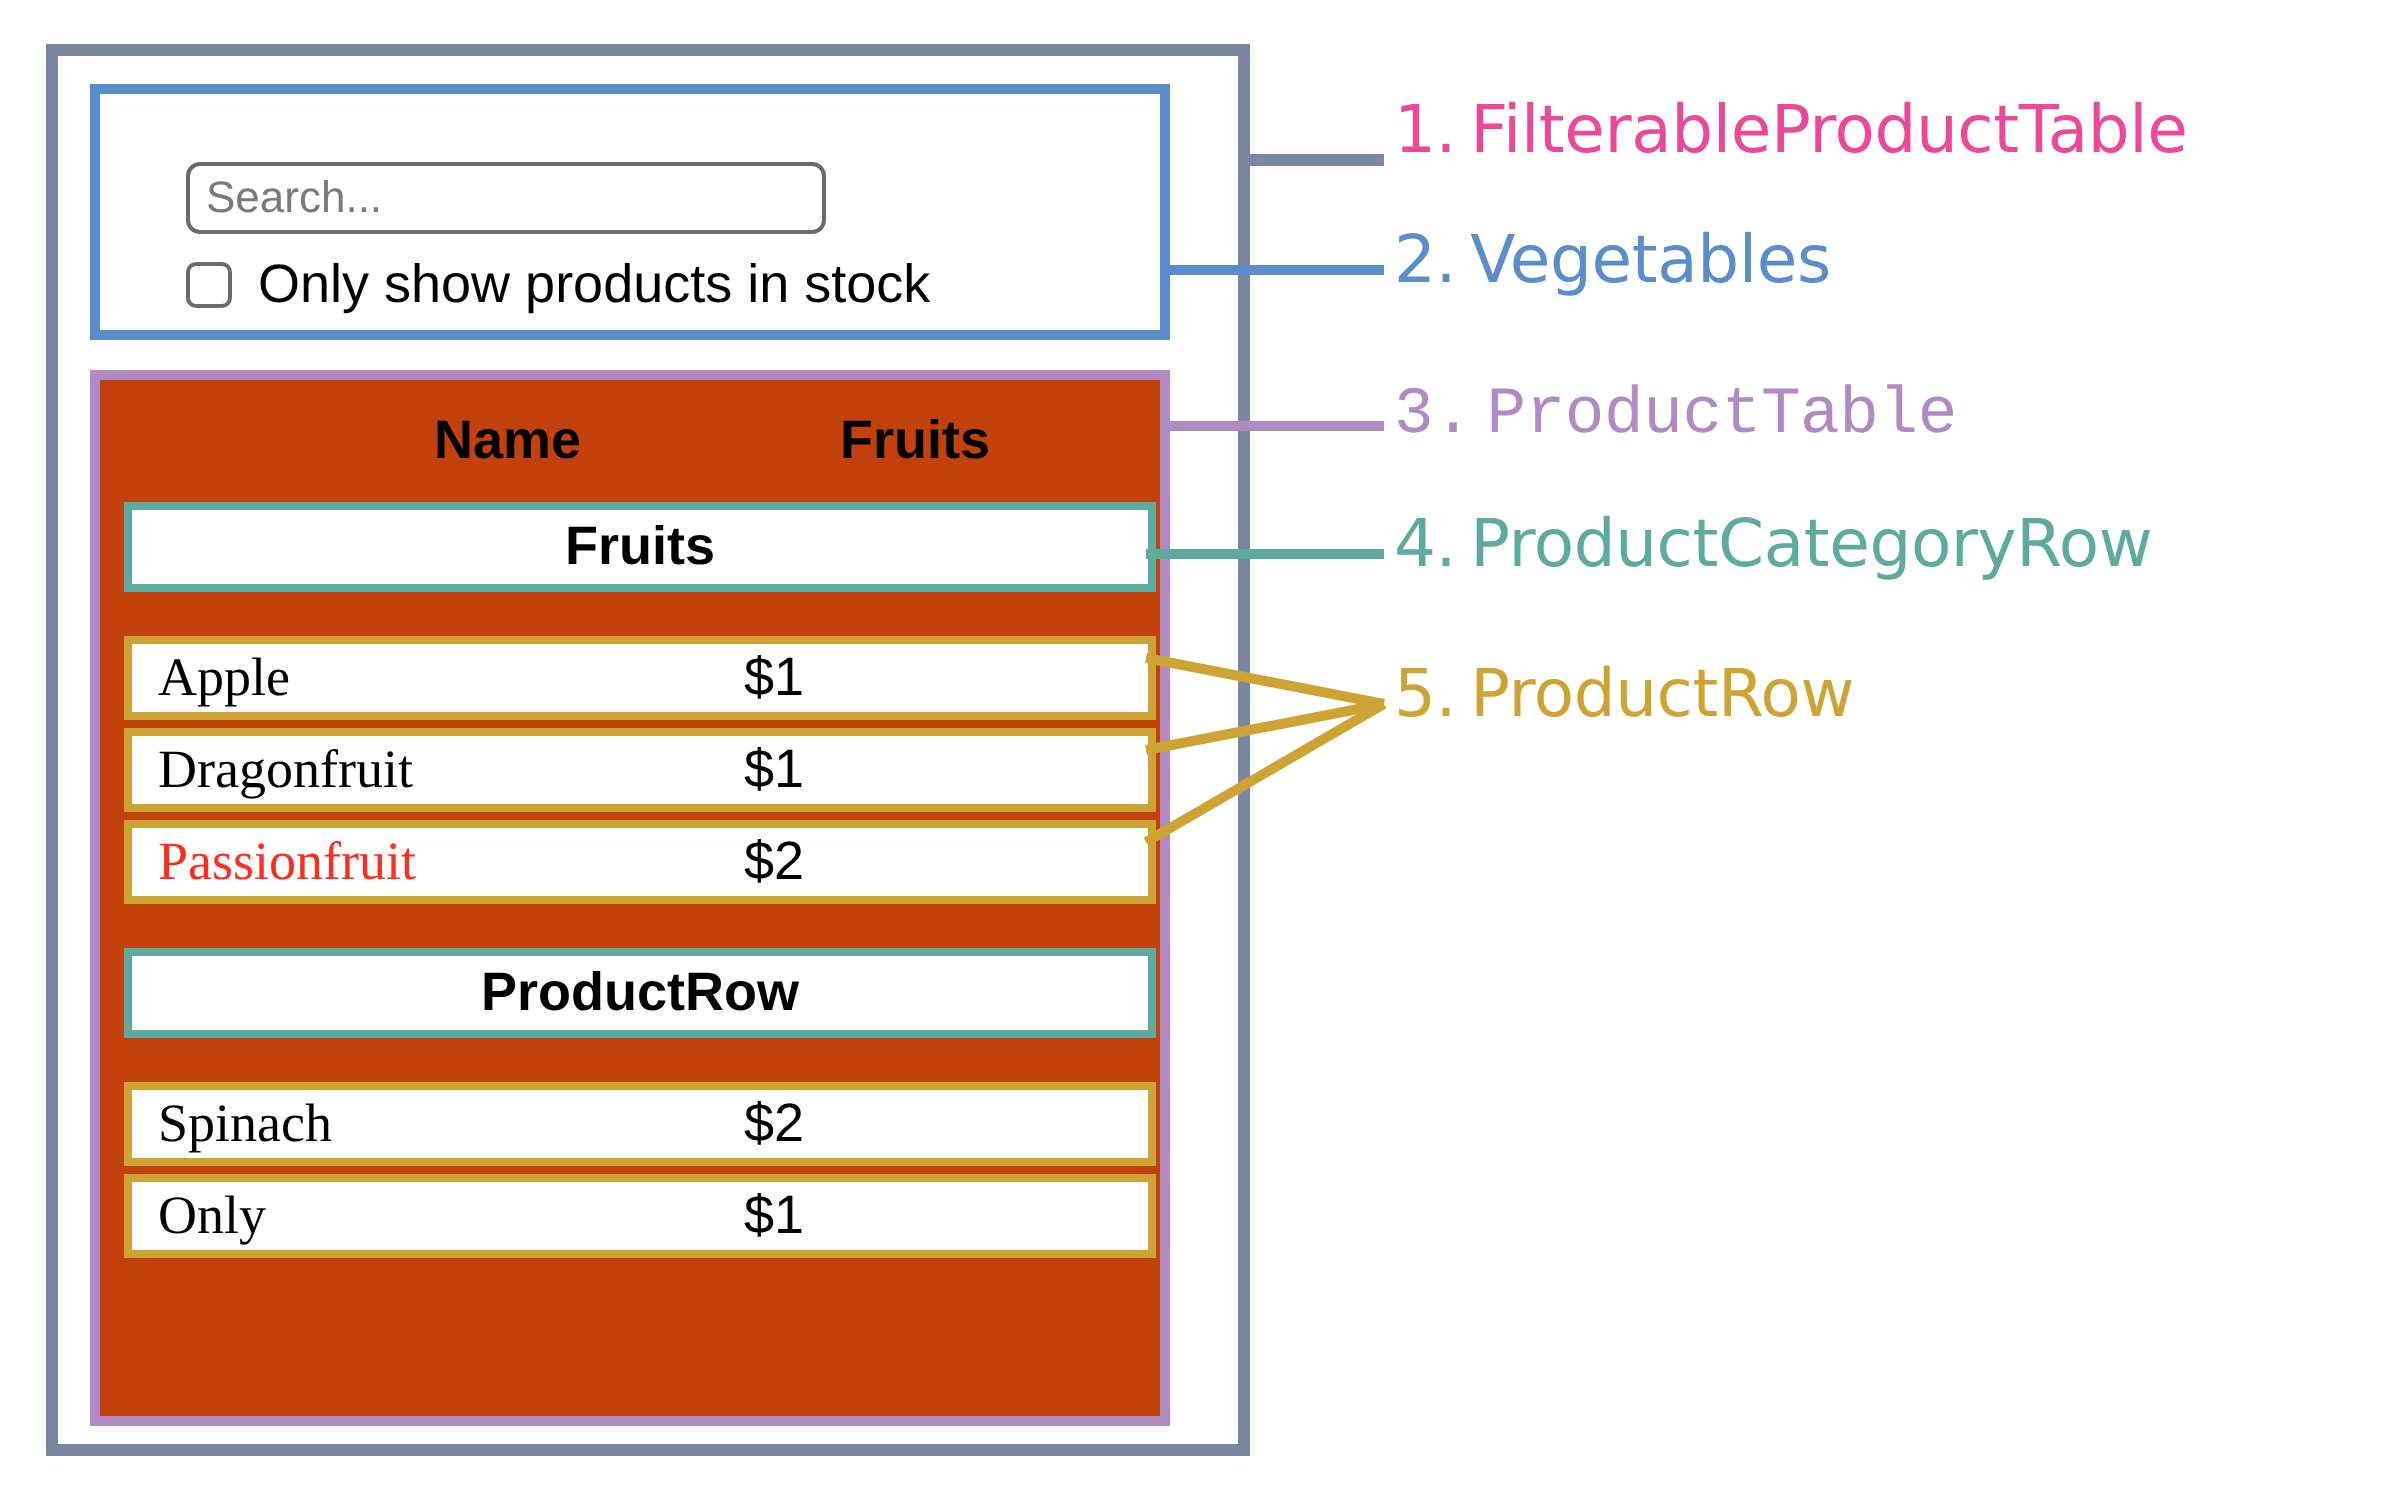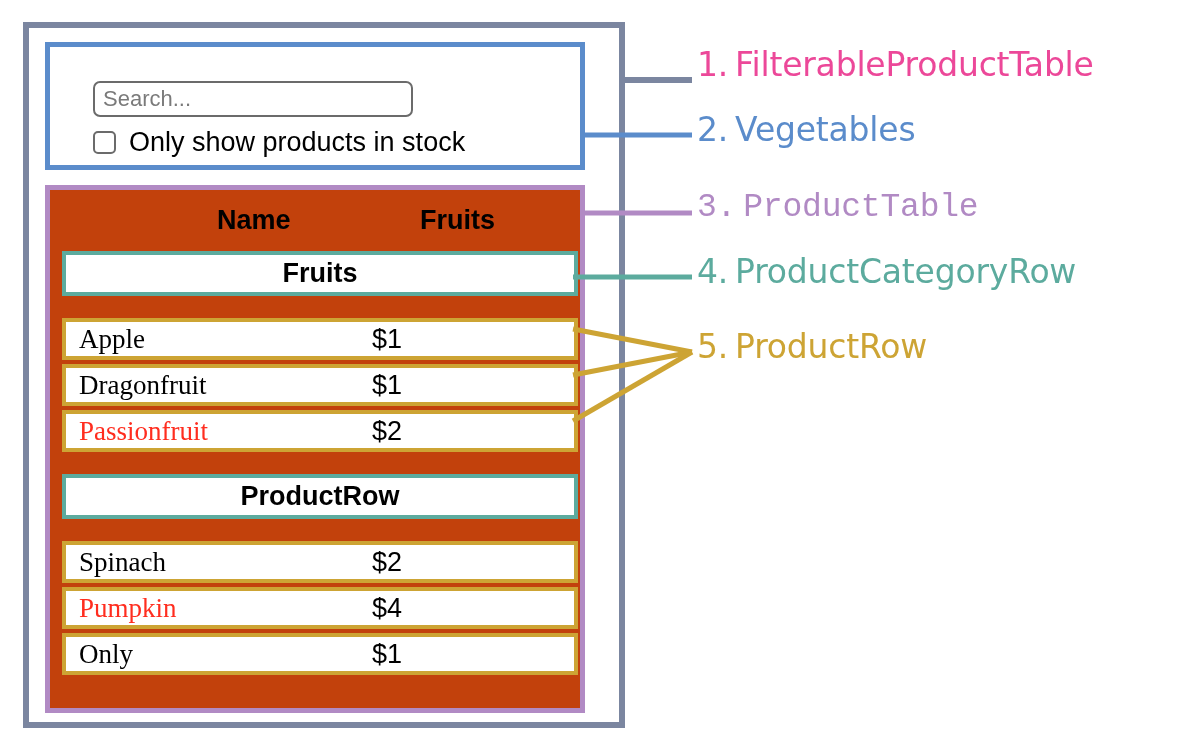--- a/index.html
+++ b/index.html
@@ -264,24 +264,20 @@
         </div>
         <div class="group-gap"></div>
         <div class="row-category">
           <span class="cat-name">ProductRow</span>
         </div>
         <div class="row-product">
           <span class="cell-name">Spinach</span>
           <span class="cell-price">$2</span>
         </div>
         <div class="row-product">
-          <span class="cell-name out-of-stock">Pumpkin</span>
-          <span class="cell-price">$4</span>
-        </div>
-        <div class="row-product">
           <span class="cell-name">Only</span>
           <span class="cell-price">$1</span>
         </div>
       </div>
   </div>
 
   <div class="legend">
     <div class="legend-item" style="top: 47px; color: #ec4899;">
       <span class="legend-num">1.</span><span>FilterableProductTable</span>
     </div>

